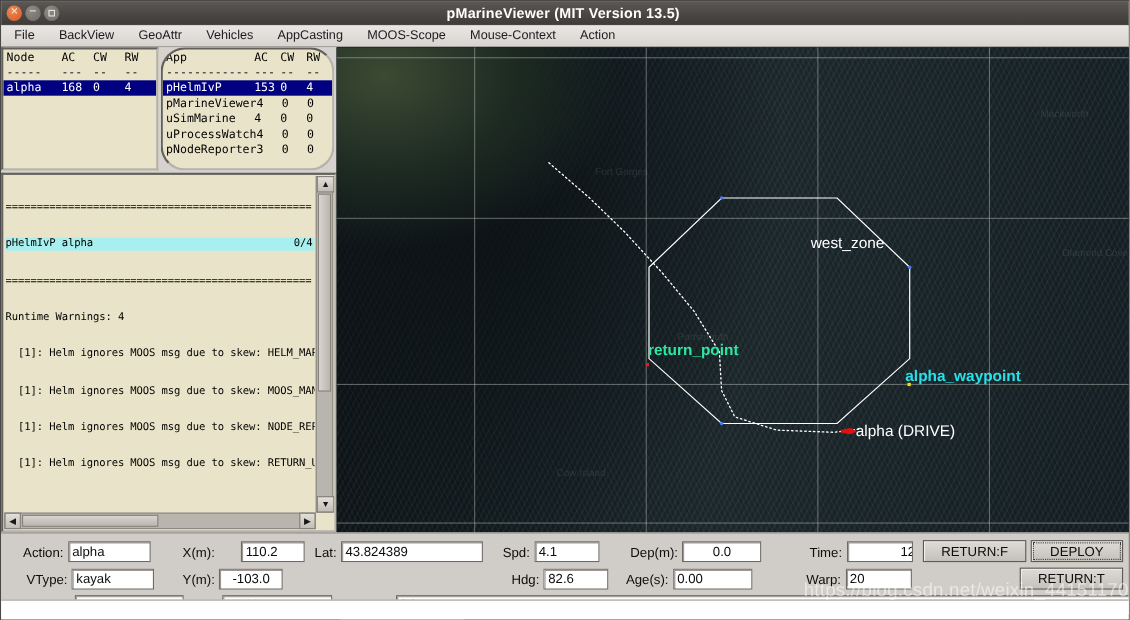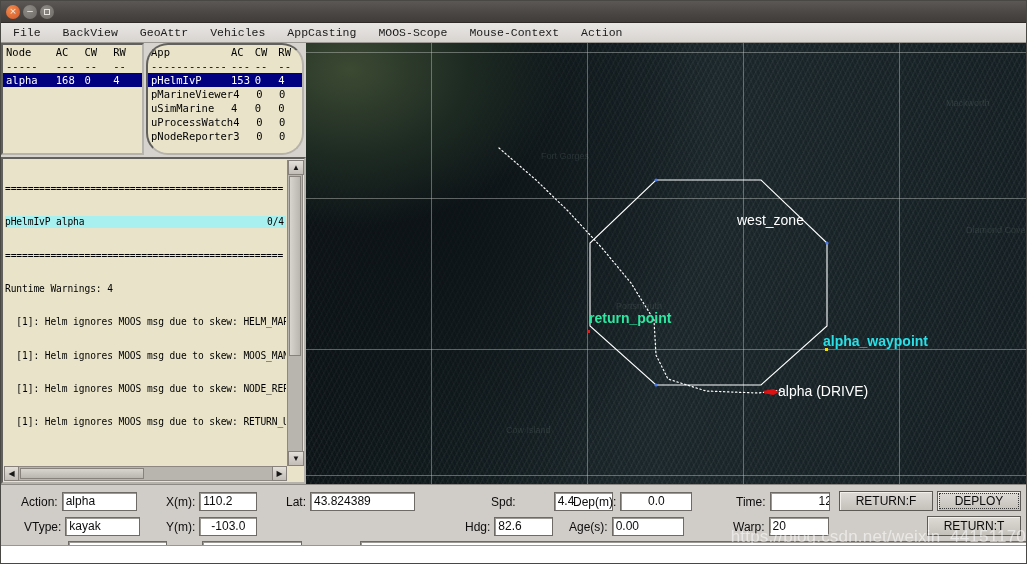--- a/index.html
+++ b/index.html
@@ -45,21 +45,20 @@
   
   .menubar {
     position: absolute; left: 0; top: 22px; width: 1027px; height: 20px;
     background: linear-gradient(180deg,#e9e7e4 0%, #d7d4d0 100%);
     border-bottom: 1px solid #9a9793;
     display: flex; align-items: center;
   }
   .menuitem {
     font-size: 11.5px; color: #1b1b1b; padding: 12px 11px; line-height: 19px;
     white-space: nowrap;
-    font-family: Liberation Mono, monospace;
   }
   .menuitem:first-child { padding-left: 12px; }
 
   
   .leftcol {
     position: absolute; left: 0; top: 42px; width: 305px; height: 441px;
     background: #d6d2cd;
   }
 
   
@@ -193,20 +192,21 @@
       <div class="wbtn close">
           <span>×</span>
         </div>
       <div class="wbtn min">
           <span>−</span>
         </div>
       <div class="wbtn max">
           <span class="sq"></span>
         </div>
     </div>
+    <div class="wtitle">pMarineViewer (MIT Version 13.5)</div>
   </div>
 
   <div class="menubar">
     <div class="menuitem">File</div>
     <div class="menuitem">BackView</div>
     <div class="menuitem">GeoAttr</div>
     <div class="menuitem">Vehicles</div>
     <div class="menuitem">AppCasting</div>
     <div class="menuitem">MOOS-Scope</div>
     <div class="menuitem">Mouse-Context</div>
@@ -345,29 +345,29 @@
   </div>
 
   <div class="bottom">
 
     <div class="field" style="left:20px;top:7px;">
       <span class="flabel">Action:</span>
       <span class="fbox" style="width:75px;">alpha</span>
     </div>
     <div class="field" style="left:165px;top:7px;">
       <span class="flabel">X(m):</span>
-      <span class="fbox" style="width:58px;">110.2</span>
+      <span class="fbox" style="width:58px;margin-left:20px;">110.2</span>
     </div>
     <div class="field" style="left:285px;top:7px;">
       <span class="flabel">Lat:</span>
-      <span class="fbox" style="width:105px;">43.824389</span>
-    </div>
-    <div class="field" style="left:490px;top:7px;gap:34px;">
+      <span class="fbox" style="width:129px;">43.824389</span>
+    </div>
+    <div class="field" style="left:456px;top:7px;">
       <span class="flabel">Spd:</span>
-      <span class="fbox" style="width:59px;">4.4</span>
+      <span class="fbox" style="width:59px;">4.1</span>
     </div>
     <div class="field" style="left:572px;top:7px;">
       <span class="flabel">Dep(m):</span>
       <span class="fbox" style="width:72px;text-align:center;">0.0</span>
     </div>
     <div class="field" style="left:735px;top:7px;">
       <span class="flabel">Time:</span>
       <span class="fbox" style="width:60px;padding-left:48px;">124.2</span>
     </div>
 

